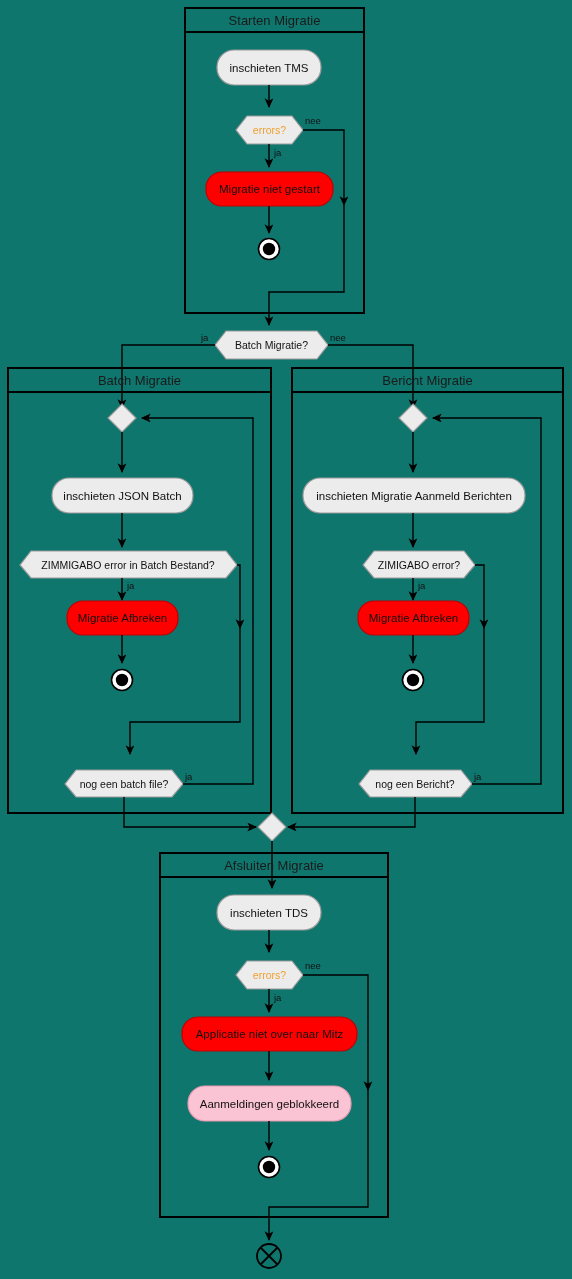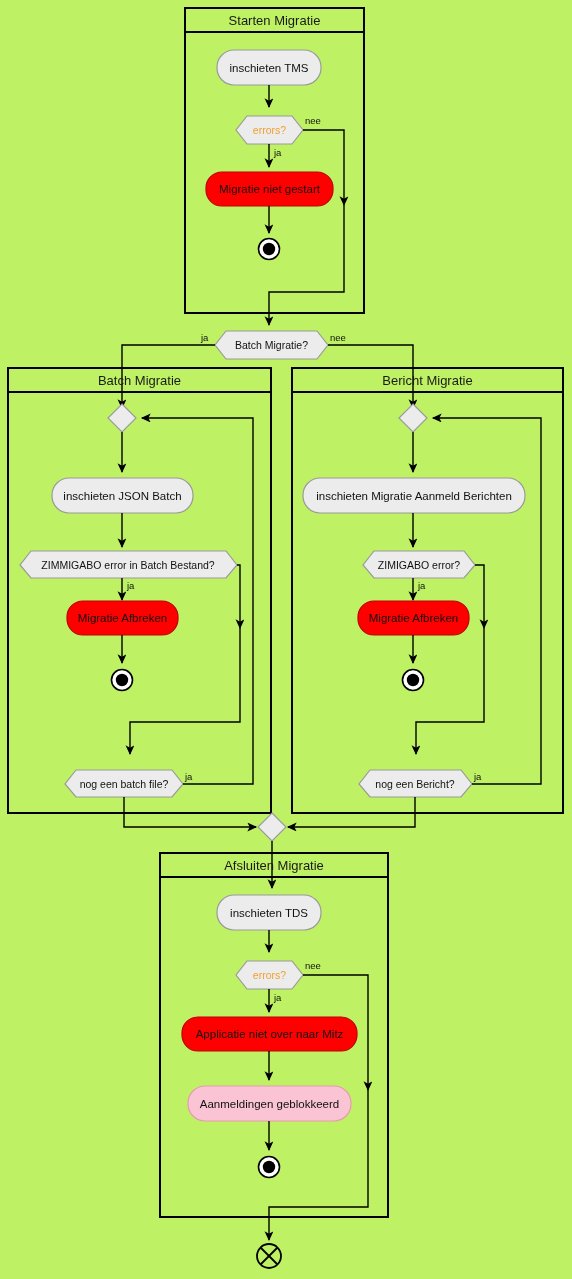--- a/index.html
+++ b/index.html
@@ -1,17 +1,17 @@
 <!DOCTYPE html>
 <html><head>
 <meta charset="utf-8">
 <style>
   html,body{margin:0;padding:0;background:#ffffff;}
   body{width:572px;height:1279px;font-family:"Liberation Sans",sans-serif;}
-  #stage{position:relative;width:572px;height:1279px;overflow:hidden;background:#bef264;}
+  #stage{position:relative;width:572px;height:1279px;overflow:hidden;background:#0f766e;}
   svg{position:absolute;left:0;top:0;width:572px;height:1279px;}
   text{font-family:"Liberation Sans",sans-serif;}
   .frame{fill:none;stroke:#000;stroke-width:2;}
   .sep{stroke:#000;stroke-width:2;}
   .ftitle{font-size:13px;fill:#1a1a1a;text-anchor:middle;}
   .act{fill:#ECECEC;stroke:#9a9a9a;stroke-width:1.2;}
   .act-red{fill:#FF0000;stroke:#c00000;stroke-width:1.2;}
   .act-pink{fill:#FBC4D4;stroke:#e79ab0;stroke-width:1.2;}
   .alabel{font-size:11.5px;fill:#111;text-anchor:middle;}
   .alabel-red{font-size:11.5px;fill:#111;text-anchor:middle;}

